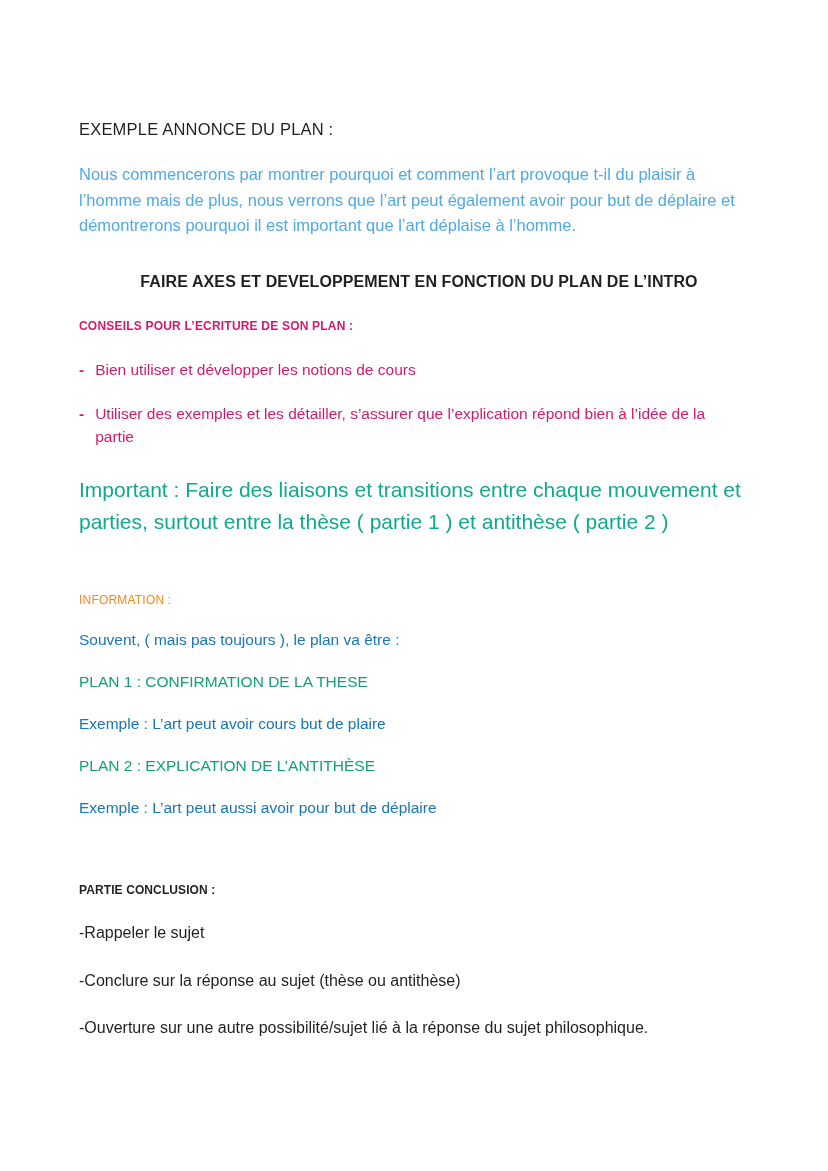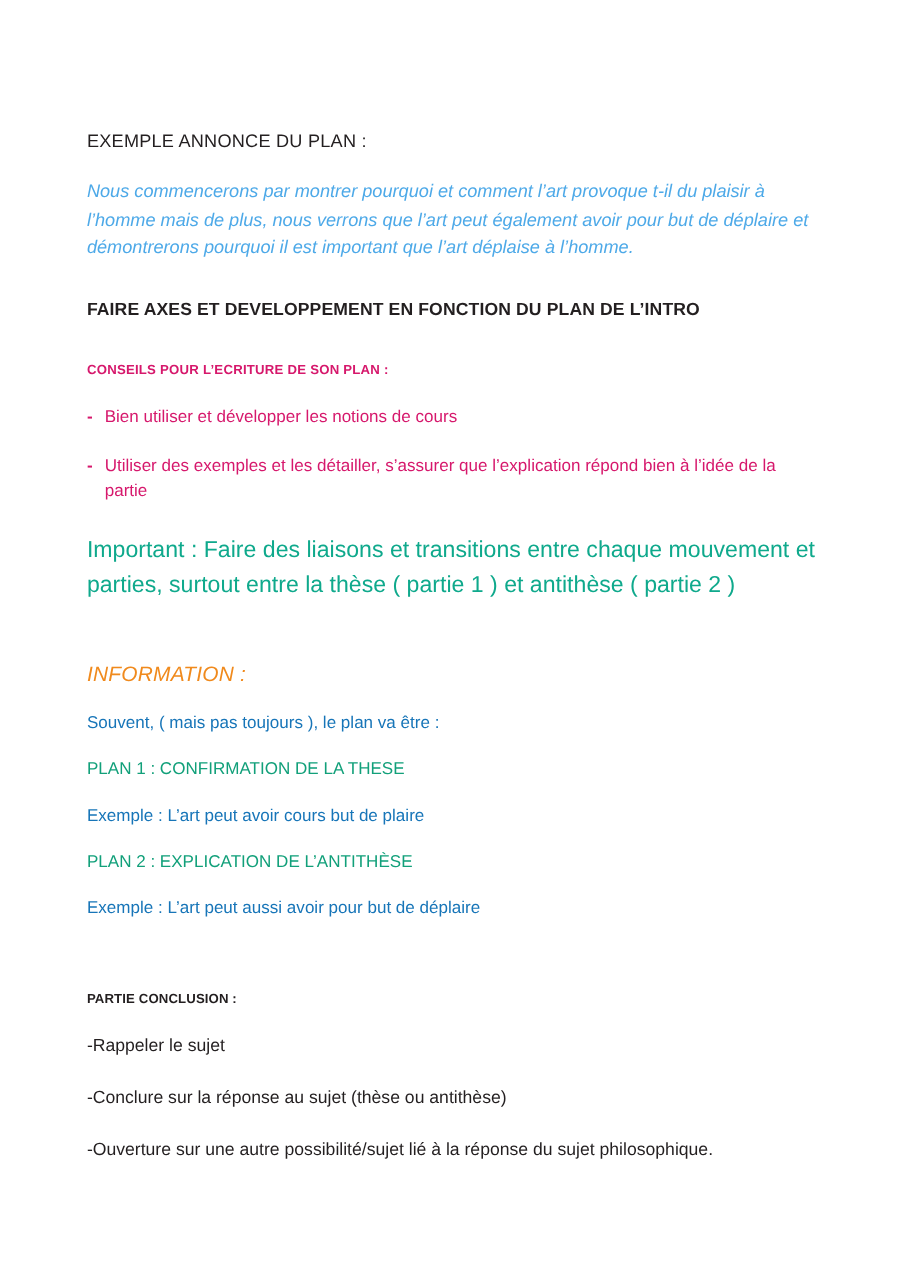--- a/index.html
+++ b/index.html
@@ -33,33 +33,33 @@
     font-size: 16.5px;
     font-weight: 400;
     color: #231f20;
     letter-spacing: 0.2px;
     margin: 0 0 22px 0;
     line-height: 1.35;
   }
 
   .intro-italic {
     font-size: 16.5px;
-    font-style: italic;
     color: #4da9e8;
     line-height: 1.55;
     margin: 0 0 34px 0;
     max-width: 672px;
   }
 
   .heading-bold {
     font-size: 16px;
     font-weight: bold;
     color: #231f20;
-    margin: 0 0 38px 0;
+    margin: 0 0 28px 0;
     letter-spacing: 0.1px;
+    text-align: center;
   }
 
   .pink-heading {
     font-size: 12px;
     font-weight: bold;
     color: #d6186c;
     margin: 0 0 26px 0;
     letter-spacing: 0.2px;
   }
 
@@ -81,25 +81,24 @@
 
   .teal-para {
     font-size: 21px;
     color: #0fa98c;
     line-height: 1.5;
     margin: 26px 0 0 0;
     max-width: 665px;
   }
 
   .orange-heading {
-    font-size: 19px;
+    font-size: 12px;
     color: #f08a1d;
     margin: 56px 0 0 0;
     letter-spacing: 0.2px;
-    font-style: italic;
   }
 
   .blue-line {
     font-size: 15.5px;
     color: #1775b8;
     margin: 24px 0 0 0;
   }
 
   .green-line {
     font-size: 15.5px;

